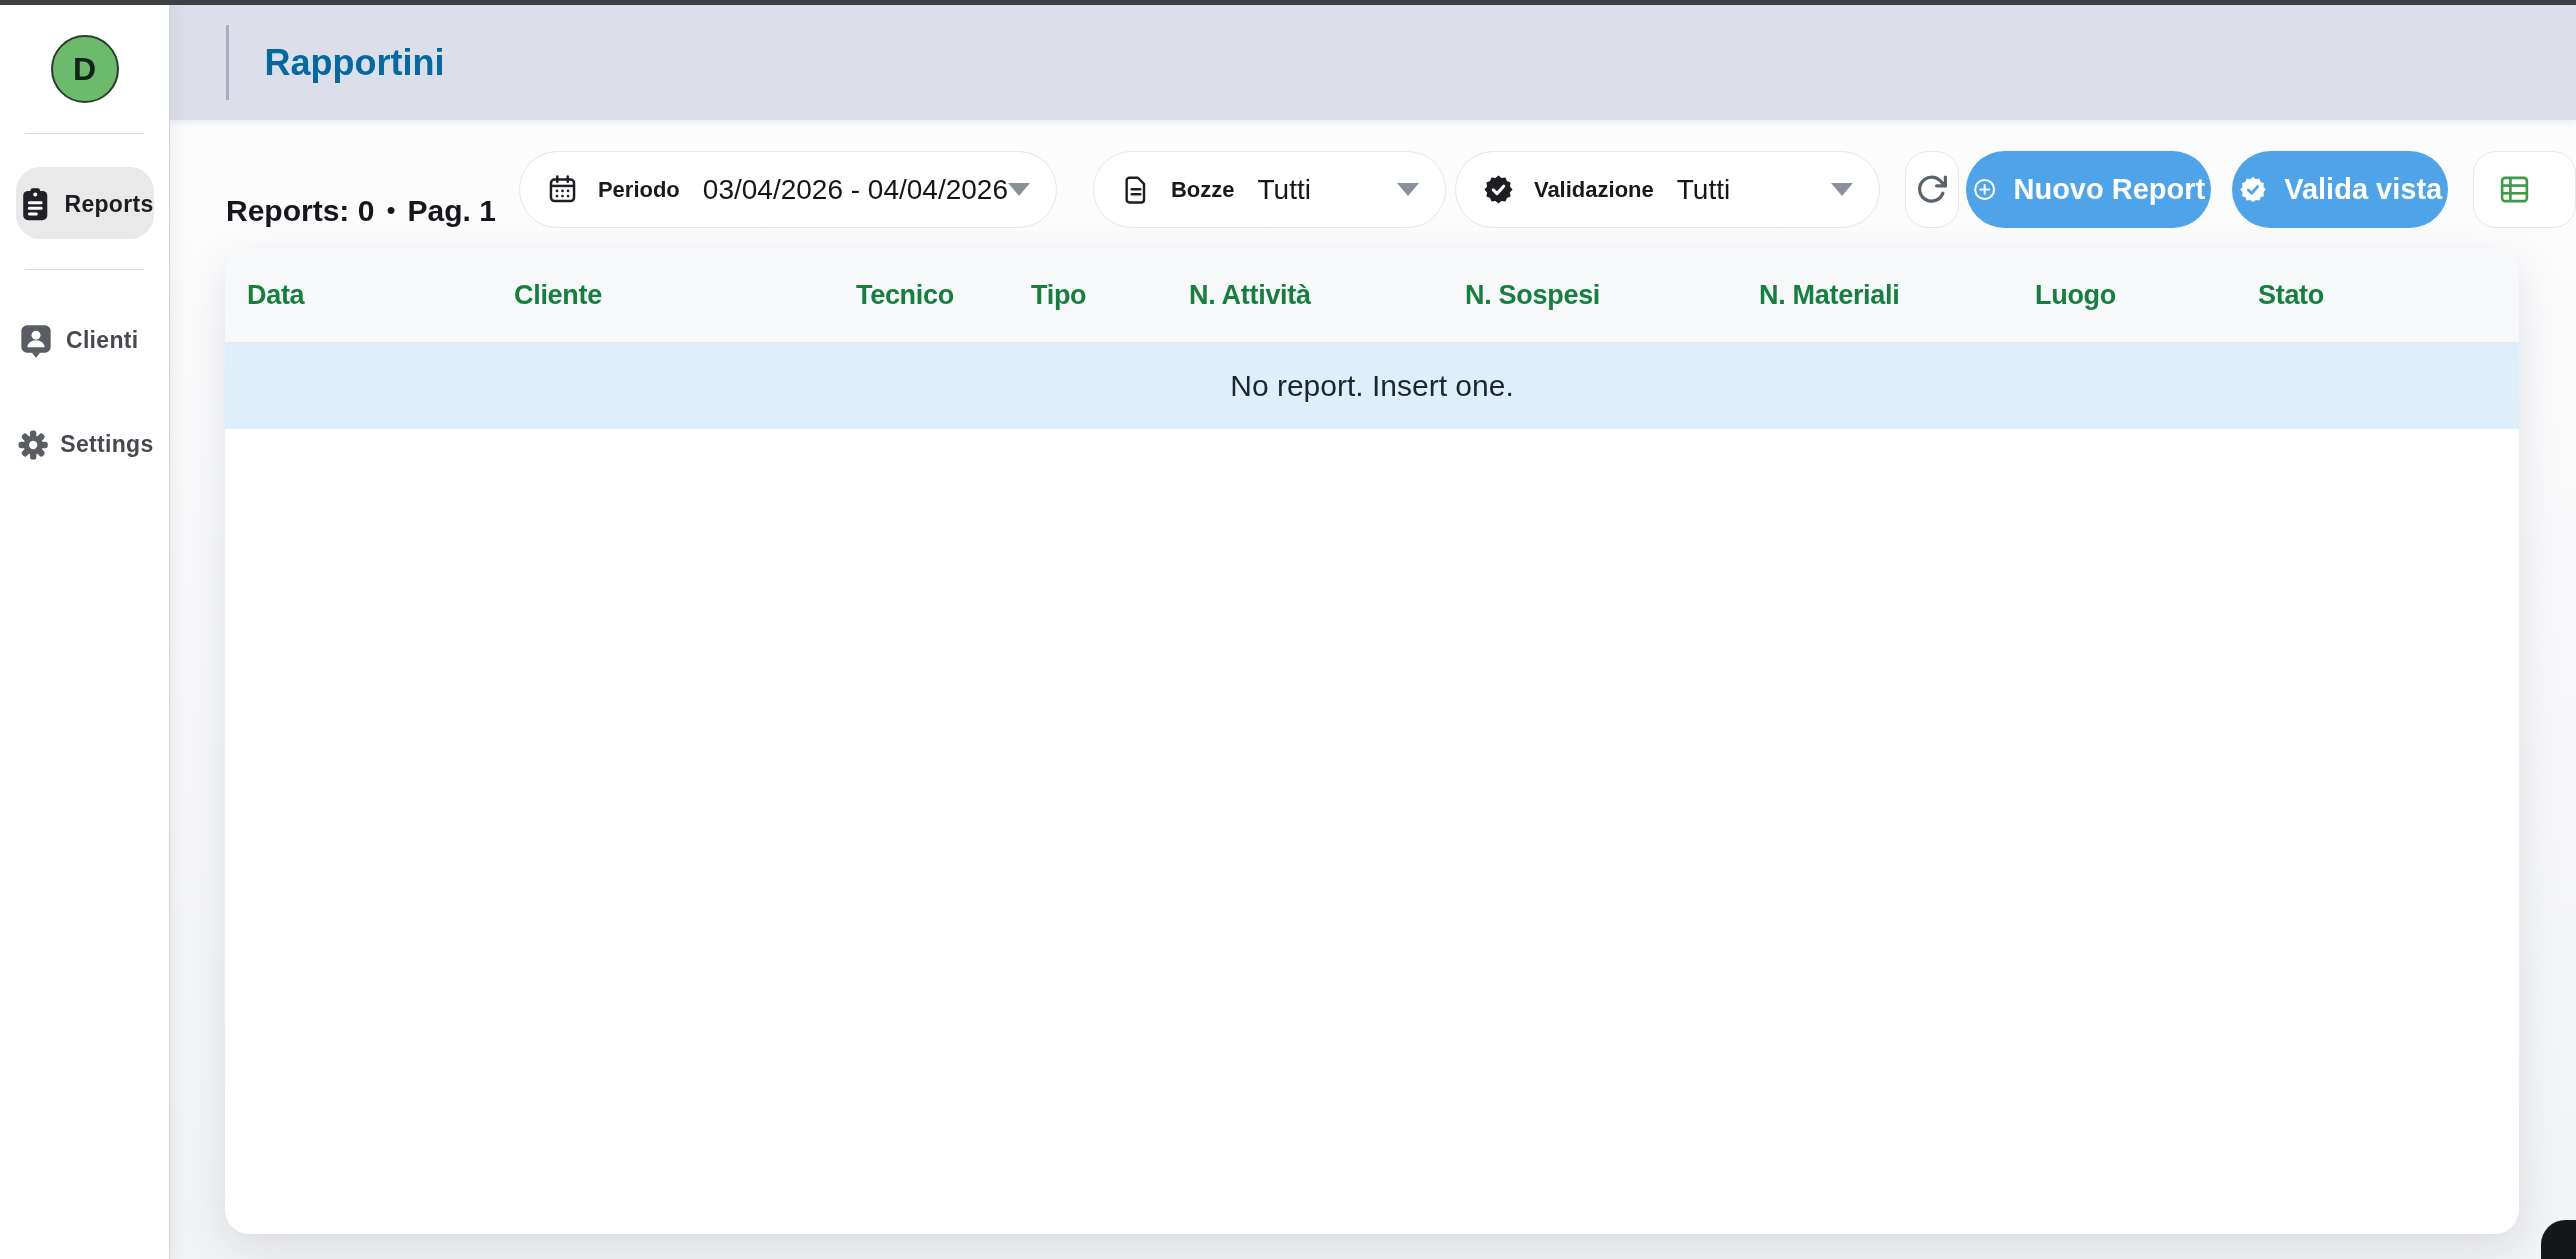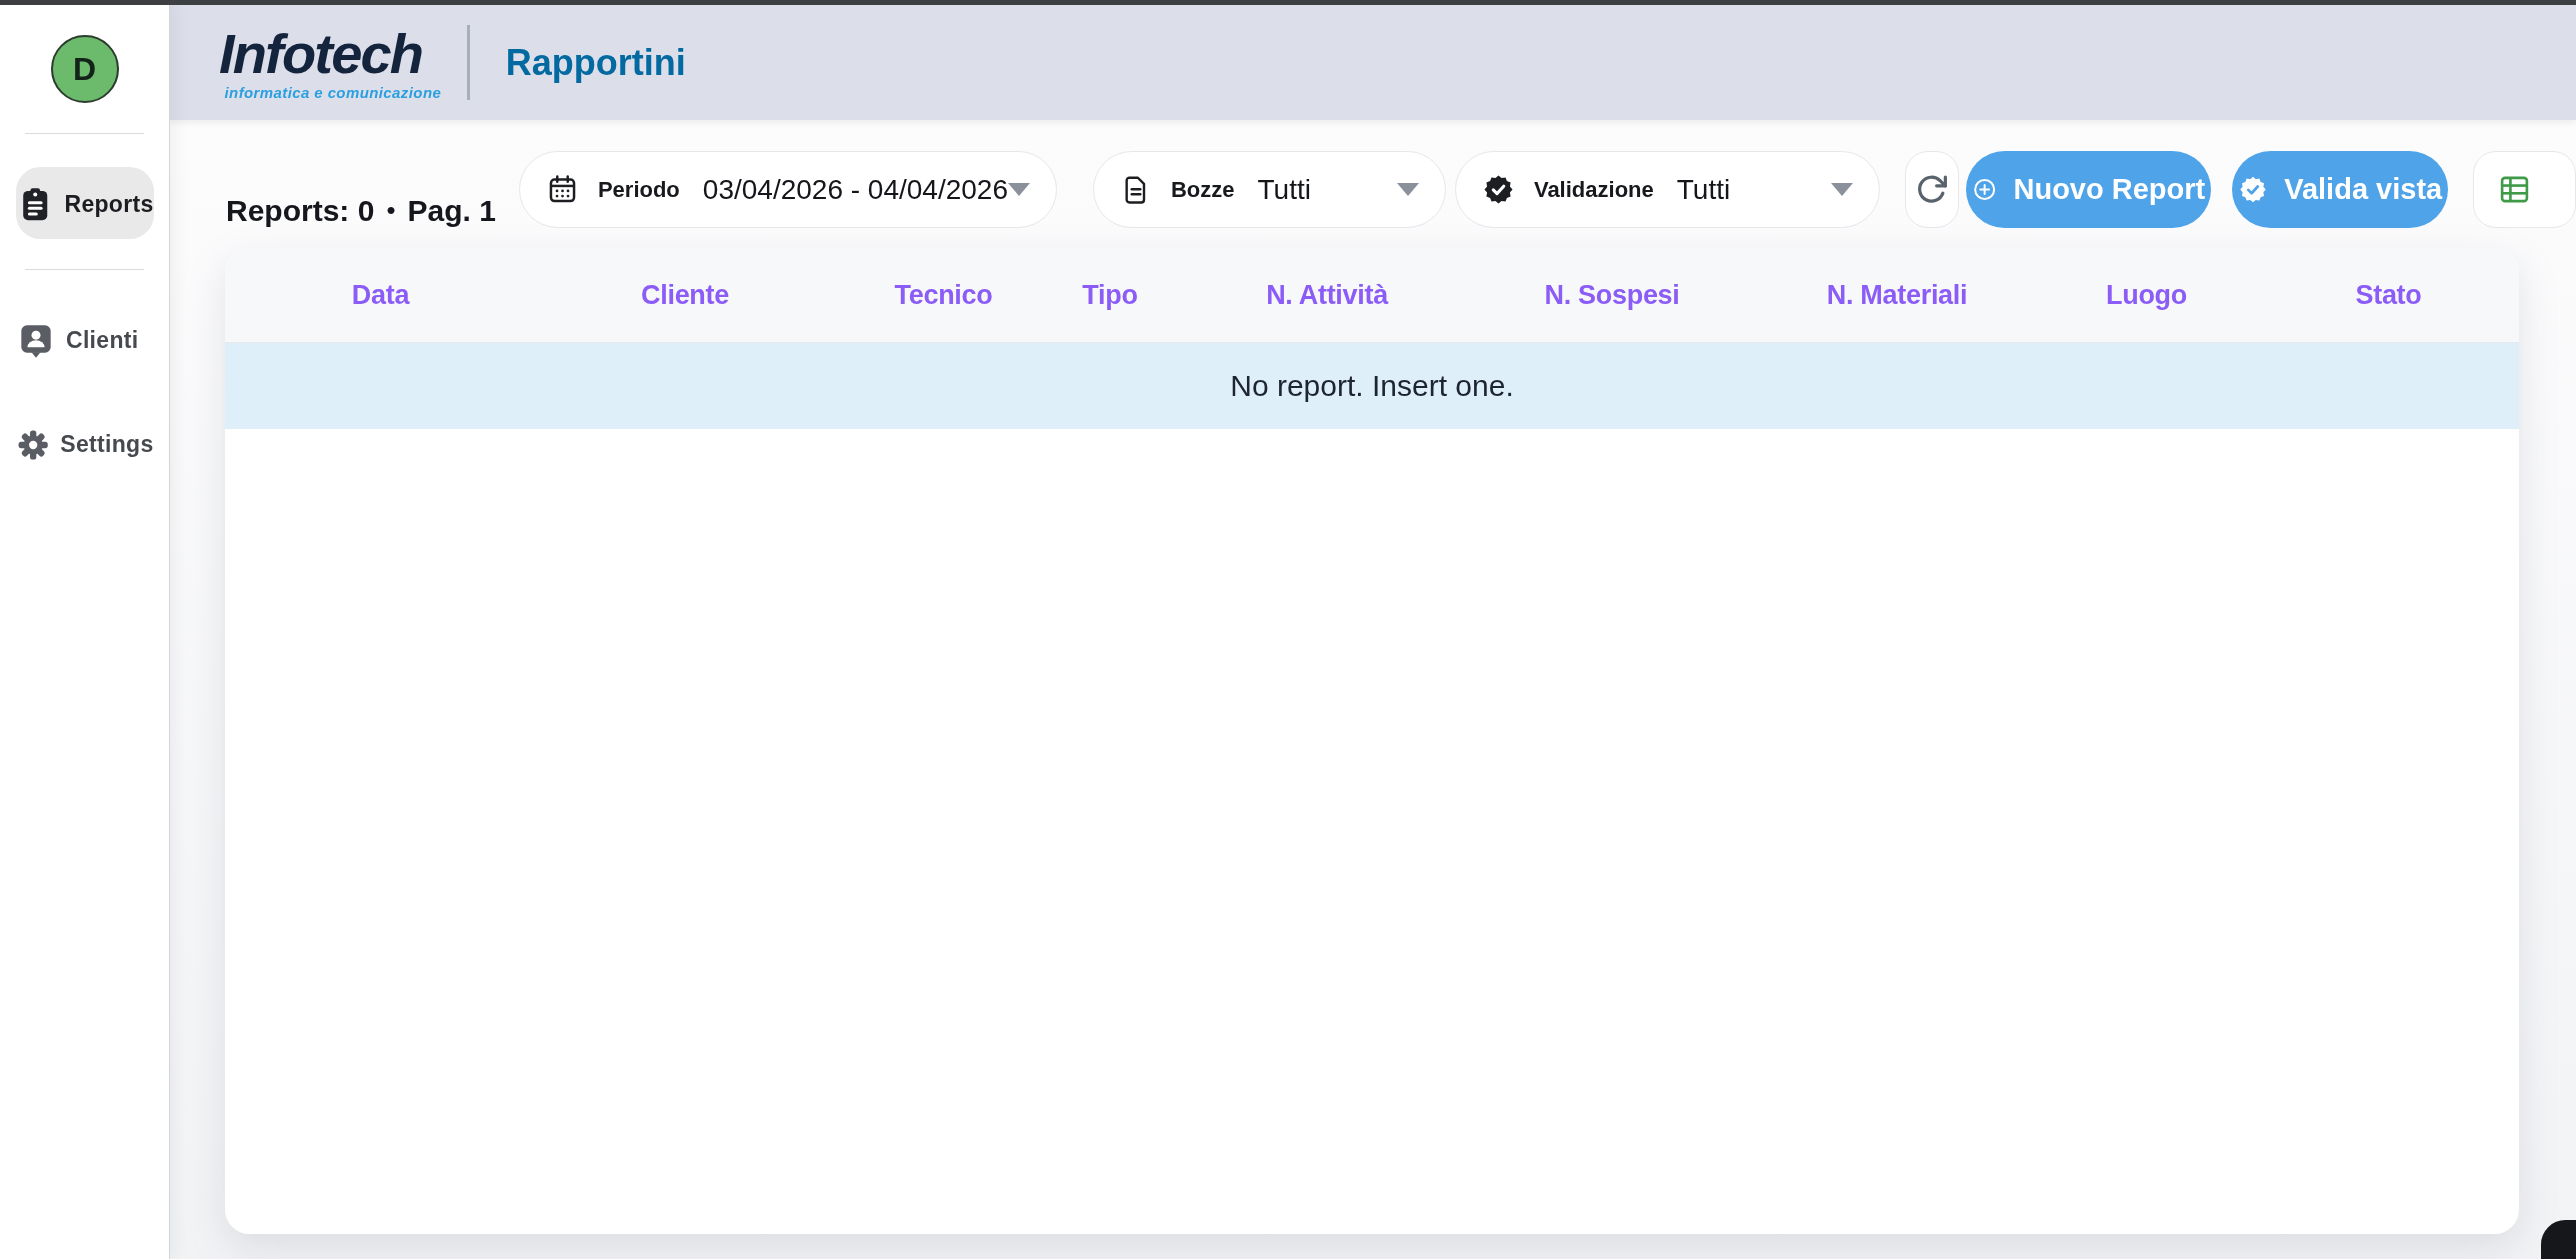--- a/index.html
+++ b/index.html
@@ -67,21 +67,21 @@
   .btn-nuovo { width:245px; margin-left:7px; }
   .btn-valida { width:216px; margin-left:21px; }
   .btn-excel { width:114px; margin-left:24.5px; border-radius:23px; justify-content:flex-start; padding-left:24.5px; }
 
   
   .card { position:absolute; left:55px; top:128px; width:2294px; height:986px;
     background:#ffffff; border-radius:24.5px; box-shadow:0 14px 39px rgba(130,136,148,0.20); overflow:hidden; }
   .thead { height:95px; background:#f7f8fa; border-bottom:1.8px solid #e7e9ec;
     display:grid; grid-template-columns:267px 342px 175px 158px 276px 294px 276px 223px 1fr;
     align-items:center; padding-left:22px; }
-  .th { font-size:27px; font-weight:bold; color:#8b5cf6; letter-spacing:-0.3px; white-space:nowrap;text-align:center; }
+  .th { font-size:27px; font-weight:bold; color:#15803d; letter-spacing:-0.3px; white-space:nowrap; }
   .empty-row { height:86px; background:#dfeffa; display:flex; align-items:center; justify-content:center; }
   .empty-msg { font-size:30px; color:#1c2530; }
   .card-body { flex:1; }
 </style>
 </head>
 <body>
 
 <div class="top-strip"></div>
 
 <aside class="sidebar">
@@ -124,24 +124,20 @@
         <rect x="9.8" y="1.8" width="4.4" height="20.4" rx="1.8" transform="rotate(135 12 12)"></rect>
         <circle cx="12" cy="12" r="6.6"></circle>
       </g>
       <circle cx="12" cy="12" r="2.9" fill="#ffffff"></circle>
     </svg>
     <span class="sb-label">Settings</span>
   </div>
 </aside>
 
 <header class="topbar">
-  <div class="brand">
-    <div class="brand-name">Infotech</div>
-    <div class="brand-tag">informatica e comunicazione</div>
-  </div>
   <div class="vdiv"></div>
   <h1 class="page-title">Rapportini</h1>
 </header>
 
 <section class="content">
 
   <div class="toolbar">
 
     <div class="summary">
       <span>Reports: 0</span>

